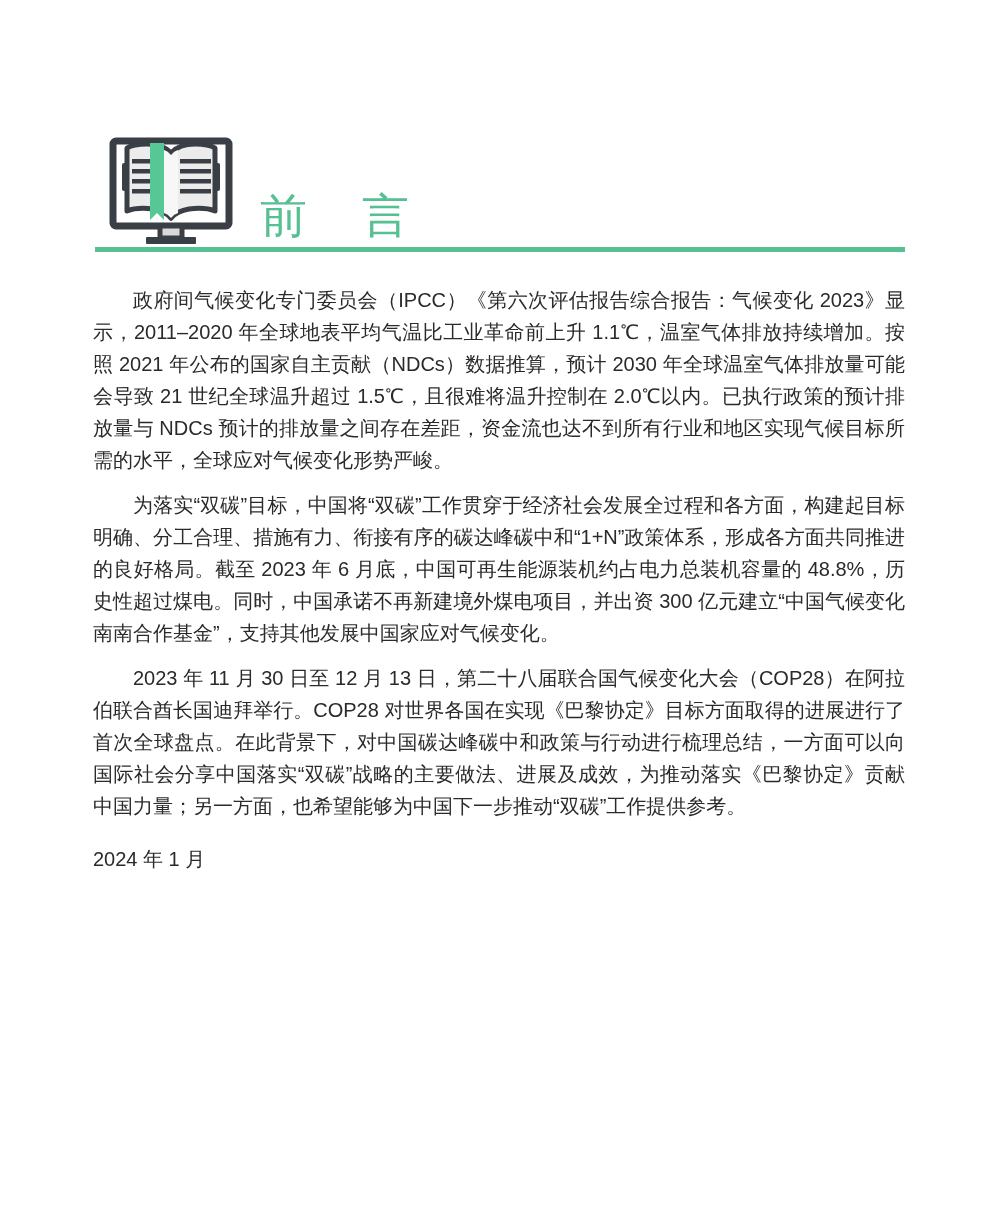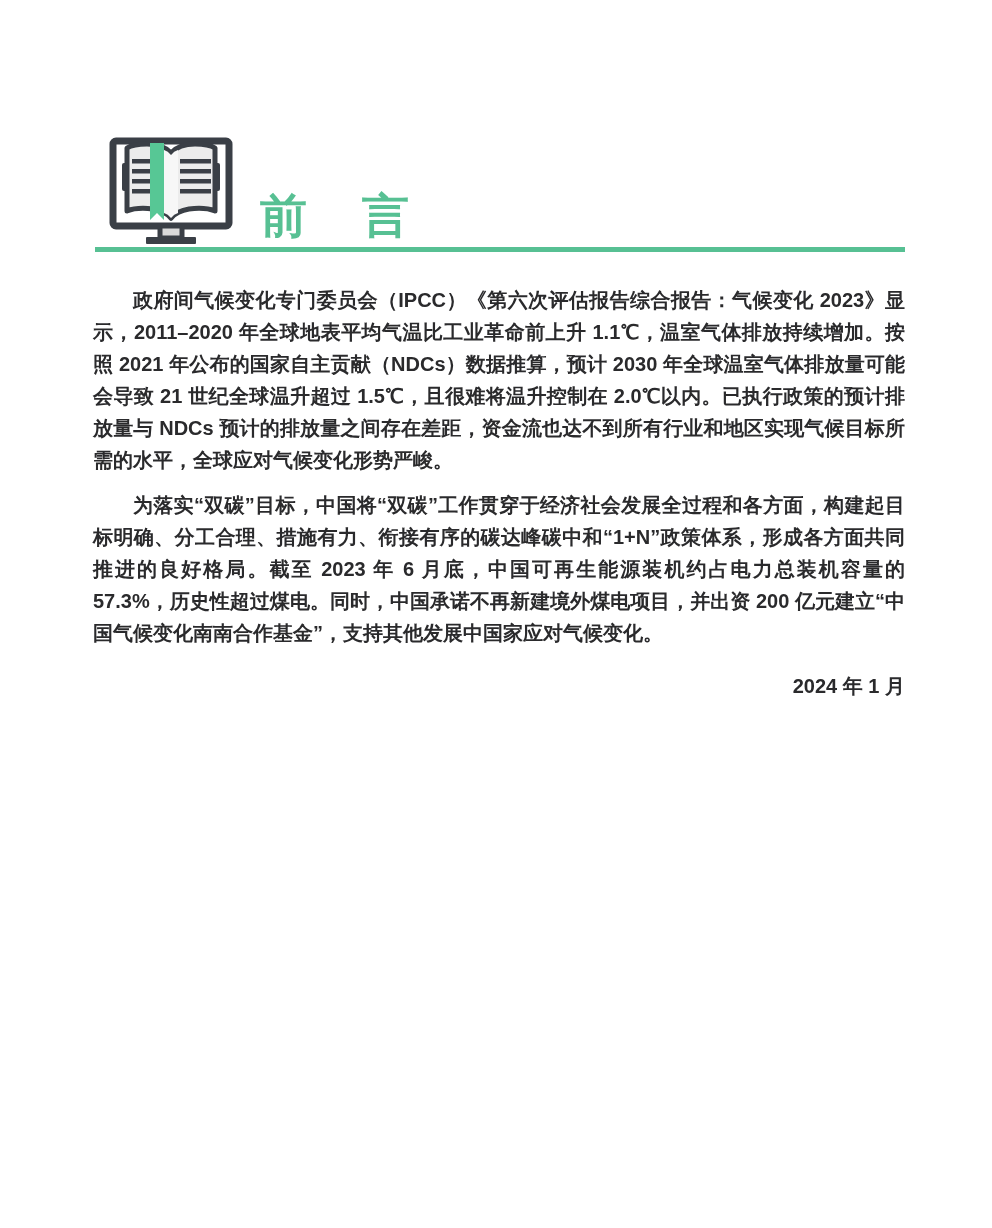--- a/index.html
+++ b/index.html
@@ -24,21 +24,21 @@
   }
   .icon-wrap {
     width: 130px;
     height: 114px;
     flex: 0 0 auto;
   }
   .icon-wrap svg { display: block; width: 100%; height: 100%; }
   .title {
     margin: 0 0 6px 24px;
     font-size: 47px;
-    font-weight: 700;
+    font-weight: 400;
     color: var(--accent);
     letter-spacing: 4px;
     line-height: 1;
     white-space: nowrap;
   }
   .divider {
     position: absolute;
     top: 247px;
     left: 95px;
     width: 810px;
@@ -49,27 +49,27 @@
     position: absolute;
     top: 284px;
     left: 93px;
     width: 812px;
     color: var(--ink);
   }
   .content p {
     margin: 0 0 13px 0;
     font-size: 20px;
     line-height: 32px;
-    font-weight: 700;
+    font-weight: 400;
     text-align: justify;
     text-indent: 2em;
     color: var(--ink);
   }
   .content p.date {
-    text-align: right;
+    text-align: left;
     text-indent: 0;
     margin-top: 21px;
     margin-bottom: 0;
   }
 </style>
 </head>
 <body>
 
 <div class="page" style="--accent: #57c093; --ink: #2a2a2c;">
 
@@ -111,17 +111,18 @@
         <path d="M44 12 L58 12 L58 89 L51 82 L44 89 Z" fill="#57c795"></path>
       </svg>
     </div>
     <h1 class="title">前　言</h1>
   </header>
 
   <div class="divider"></div>
 
   <main class="content">
     <p>政府间气候变化专门委员会（IPCC）《第六次评估报告综合报告：气候变化 2023》显示，2011–2020 年全球地表平均气温比工业革命前上升 1.1℃，温室气体排放持续增加。按照 2021 年公布的国家自主贡献（NDCs）数据推算，预计 2030 年全球温室气体排放量可能会导致 21 世纪全球温升超过 1.5℃，且很难将温升控制在 2.0℃以内。已执行政策的预计排放量与 NDCs 预计的排放量之间存在差距，资金流也达不到所有行业和地区实现气候目标所需的水平，全球应对气候变化形势严峻。</p>
-    <p>为落实“双碳”目标，中国将“双碳”工作贯穿于经济社会发展全过程和各方面，构建起目标明确、分工合理、措施有力、衔接有序的碳达峰碳中和“1+N”政策体系，形成各方面共同推进的良好格局。截至 2023 年 6 月底，中国可再生能源装机约占电力总装机容量的 57.3%，历史性超过煤电。同时，中国承诺不再新建境外煤电项目，并出资 200 亿元建立“中国气候变化南南合作基金”，支持其他发展中国家应对气候变化。</p>
+    <p>为落实“双碳”目标，中国将“双碳”工作贯穿于经济社会发展全过程和各方面，构建起目标明确、分工合理、措施有力、衔接有序的碳达峰碳中和“1+N”政策体系，形成各方面共同推进的良好格局。截至 2023 年 6 月底，中国可再生能源装机约占电力总装机容量的 48.8%，历史性超过煤电。同时，中国承诺不再新建境外煤电项目，并出资 300 亿元建立“中国气候变化南南合作基金”，支持其他发展中国家应对气候变化。</p>
+    <p>2023 年 11 月 30 日至 12 月 13 日，第二十八届联合国气候变化大会（COP28）在阿拉伯联合酋长国迪拜举行。COP28 对世界各国在实现《巴黎协定》目标方面取得的进展进行了首次全球盘点。在此背景下，对中国碳达峰碳中和政策与行动进行梳理总结，一方面可以向国际社会分享中国落实“双碳”战略的主要做法、进展及成效，为推动落实《巴黎协定》贡献中国力量；另一方面，也希望能够为中国下一步推动“双碳”工作提供参考。</p>
     <p class="date">2024 年 1 月</p>
   </main>
 
 </div>
 
 </body></html>

